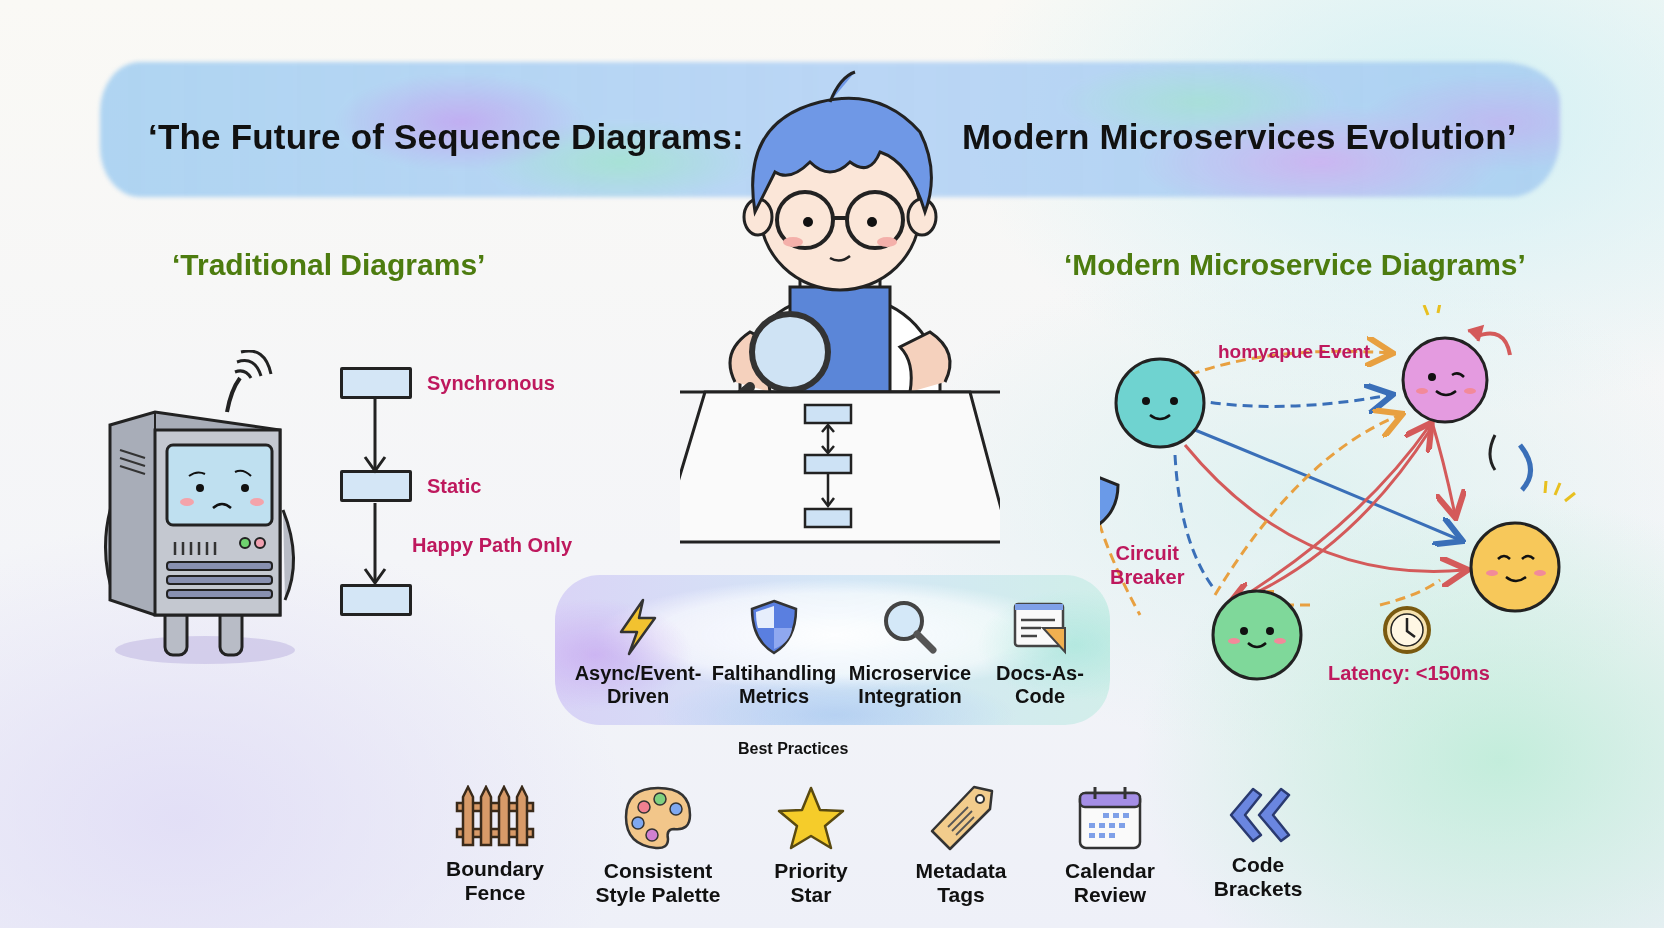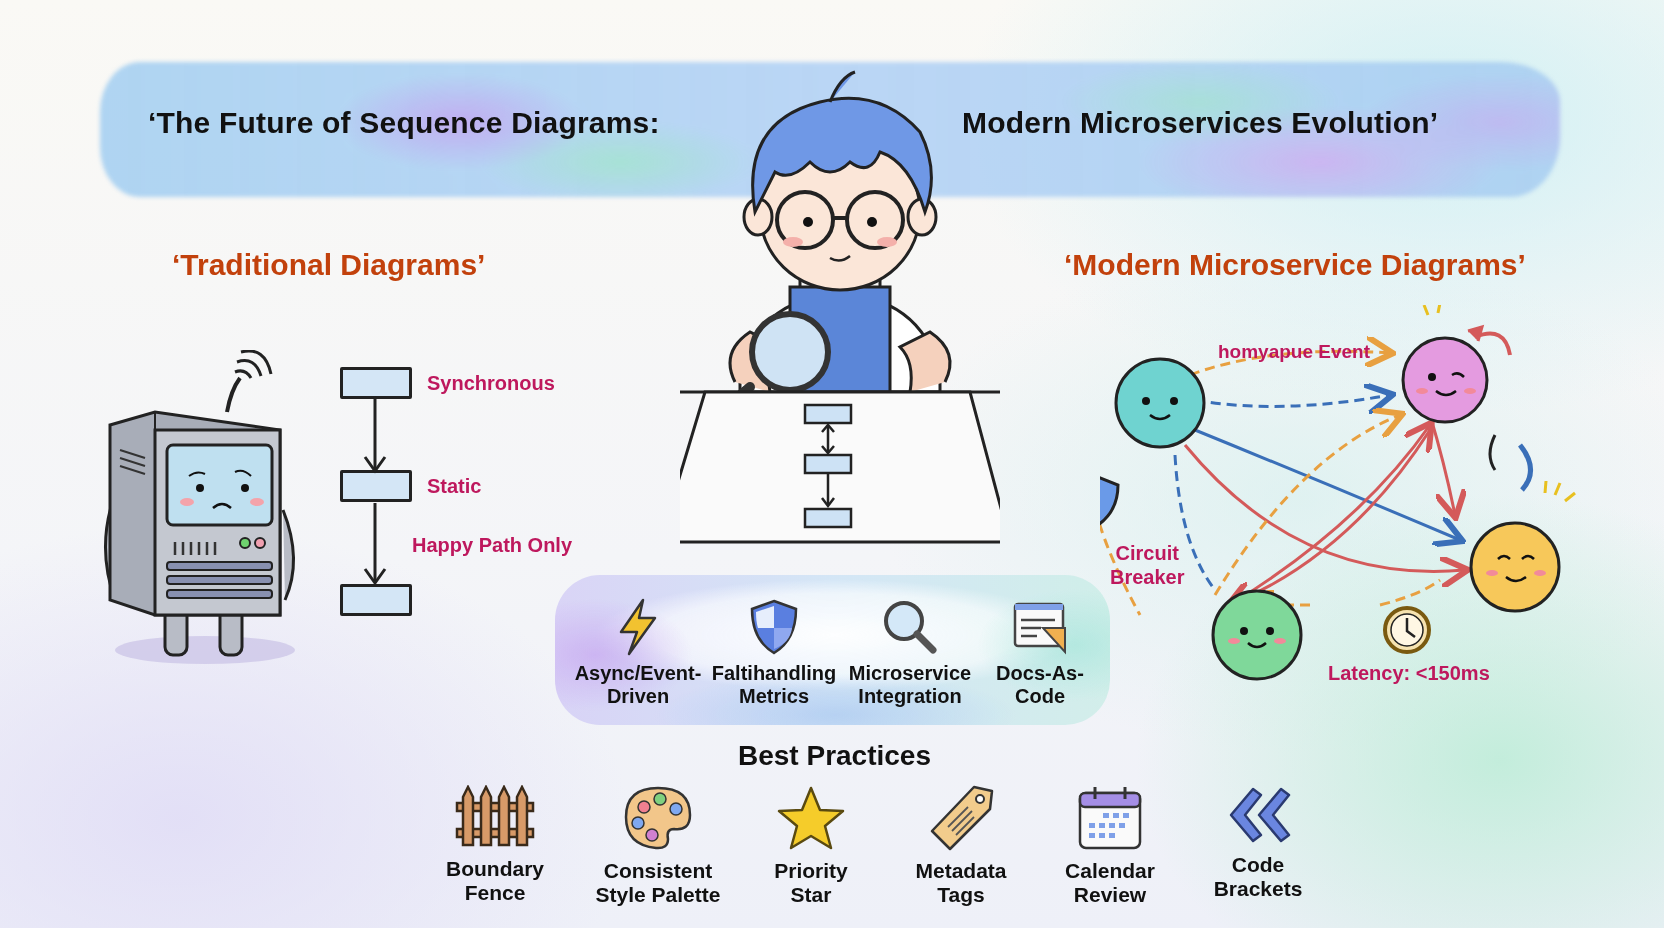--- a/index.html
+++ b/index.html
@@ -24,25 +24,25 @@
     background:
       radial-gradient(ellipse 180px 70px at 360px 60px, rgba(196,160,240,0.75), transparent 70%),
       radial-gradient(ellipse 200px 60px at 520px 100px, rgba(160,230,200,0.7), transparent 70%),
       radial-gradient(ellipse 200px 60px at 1100px 40px, rgba(160,230,200,0.6), transparent 70%),
       radial-gradient(ellipse 260px 80px at 1220px 100px, rgba(214,170,240,0.7), transparent 70%),
       radial-gradient(ellipse 200px 70px at 1400px 60px, rgba(200,170,240,0.6), transparent 70%),
       linear-gradient(90deg, rgba(150,200,240,0.75), rgba(170,205,245,0.8) 50%, rgba(160,200,240,0.75));
     filter: blur(2px);
   }
   .title-text {
-    position: absolute; top: 106px; font-weight: bold; font-size: 30px; letter-spacing: 0.2px;
+    position: absolute; top: 117px; font-weight: bold; font-size: 35px; letter-spacing: 0.2px;
     color: #111;
   }
 
-  .section-title { position: absolute; font-weight: bold; font-size: 30px; color: #c2410c; }
+  .section-title { position: absolute; font-weight: bold; font-size: 30px; color: #4d7c0f; }
 
   .label { position: absolute; font-weight: bold; font-size: 20px; color: #be185d; white-space: nowrap; }
 
   
   .flow-box {
     position: absolute; width: 72px; height: 32px;
     background: #d4e6f6; border: 3px solid #222; border-radius: 2px;
   }
 
   
@@ -53,21 +53,21 @@
       radial-gradient(ellipse 140px 80px at 40px 80px, rgba(200,170,240,0.75), transparent 70%),
       radial-gradient(ellipse 140px 80px at 520px 70px, rgba(170,230,220,0.75), transparent 70%),
       radial-gradient(ellipse 260px 60px at 280px 140px, rgba(170,200,240,0.7), transparent 70%),
       radial-gradient(ellipse 300px 70px at 280px 60px, rgba(255,255,255,0.95), rgba(255,255,255,0.6) 60%, transparent 80%),
       linear-gradient(90deg, rgba(200,190,245,0.6), rgba(190,220,245,0.6), rgba(190,235,225,0.6));
   }
   .feature-item { position: absolute; width: 140px; text-align: center; }
   .feature-item svg { display: block; margin: 0 auto; }
   .feature-label { font-weight: bold; font-size: 20px; line-height: 23px; color: #111; margin-top: 6px; }
 
-  .bp-title { position: absolute; left: 738px; top: 740px; font-weight: bold; font-size: 28px; }
+  .bp-title { position: absolute; left: 738px; top: 740px; font-weight: bold; font-size: 16px; }
   .bp-item { position: absolute; top: 785px; width: 150px; text-align: center; }
   .bp-item svg { display: block; margin: 0 auto; }
   .bp-label { font-weight: bold; font-size: 21px; line-height: 24px; margin-top: 8px; color: #111; }
 </style>
 </head>
 <body>
 
 <div class="banner"></div>
 <div class="title-text" style="left:148px;">‘The Future of Sequence Diagrams:</div>
 <div class="title-text" style="left:962px;">Modern Microservices Evolution’</div>

